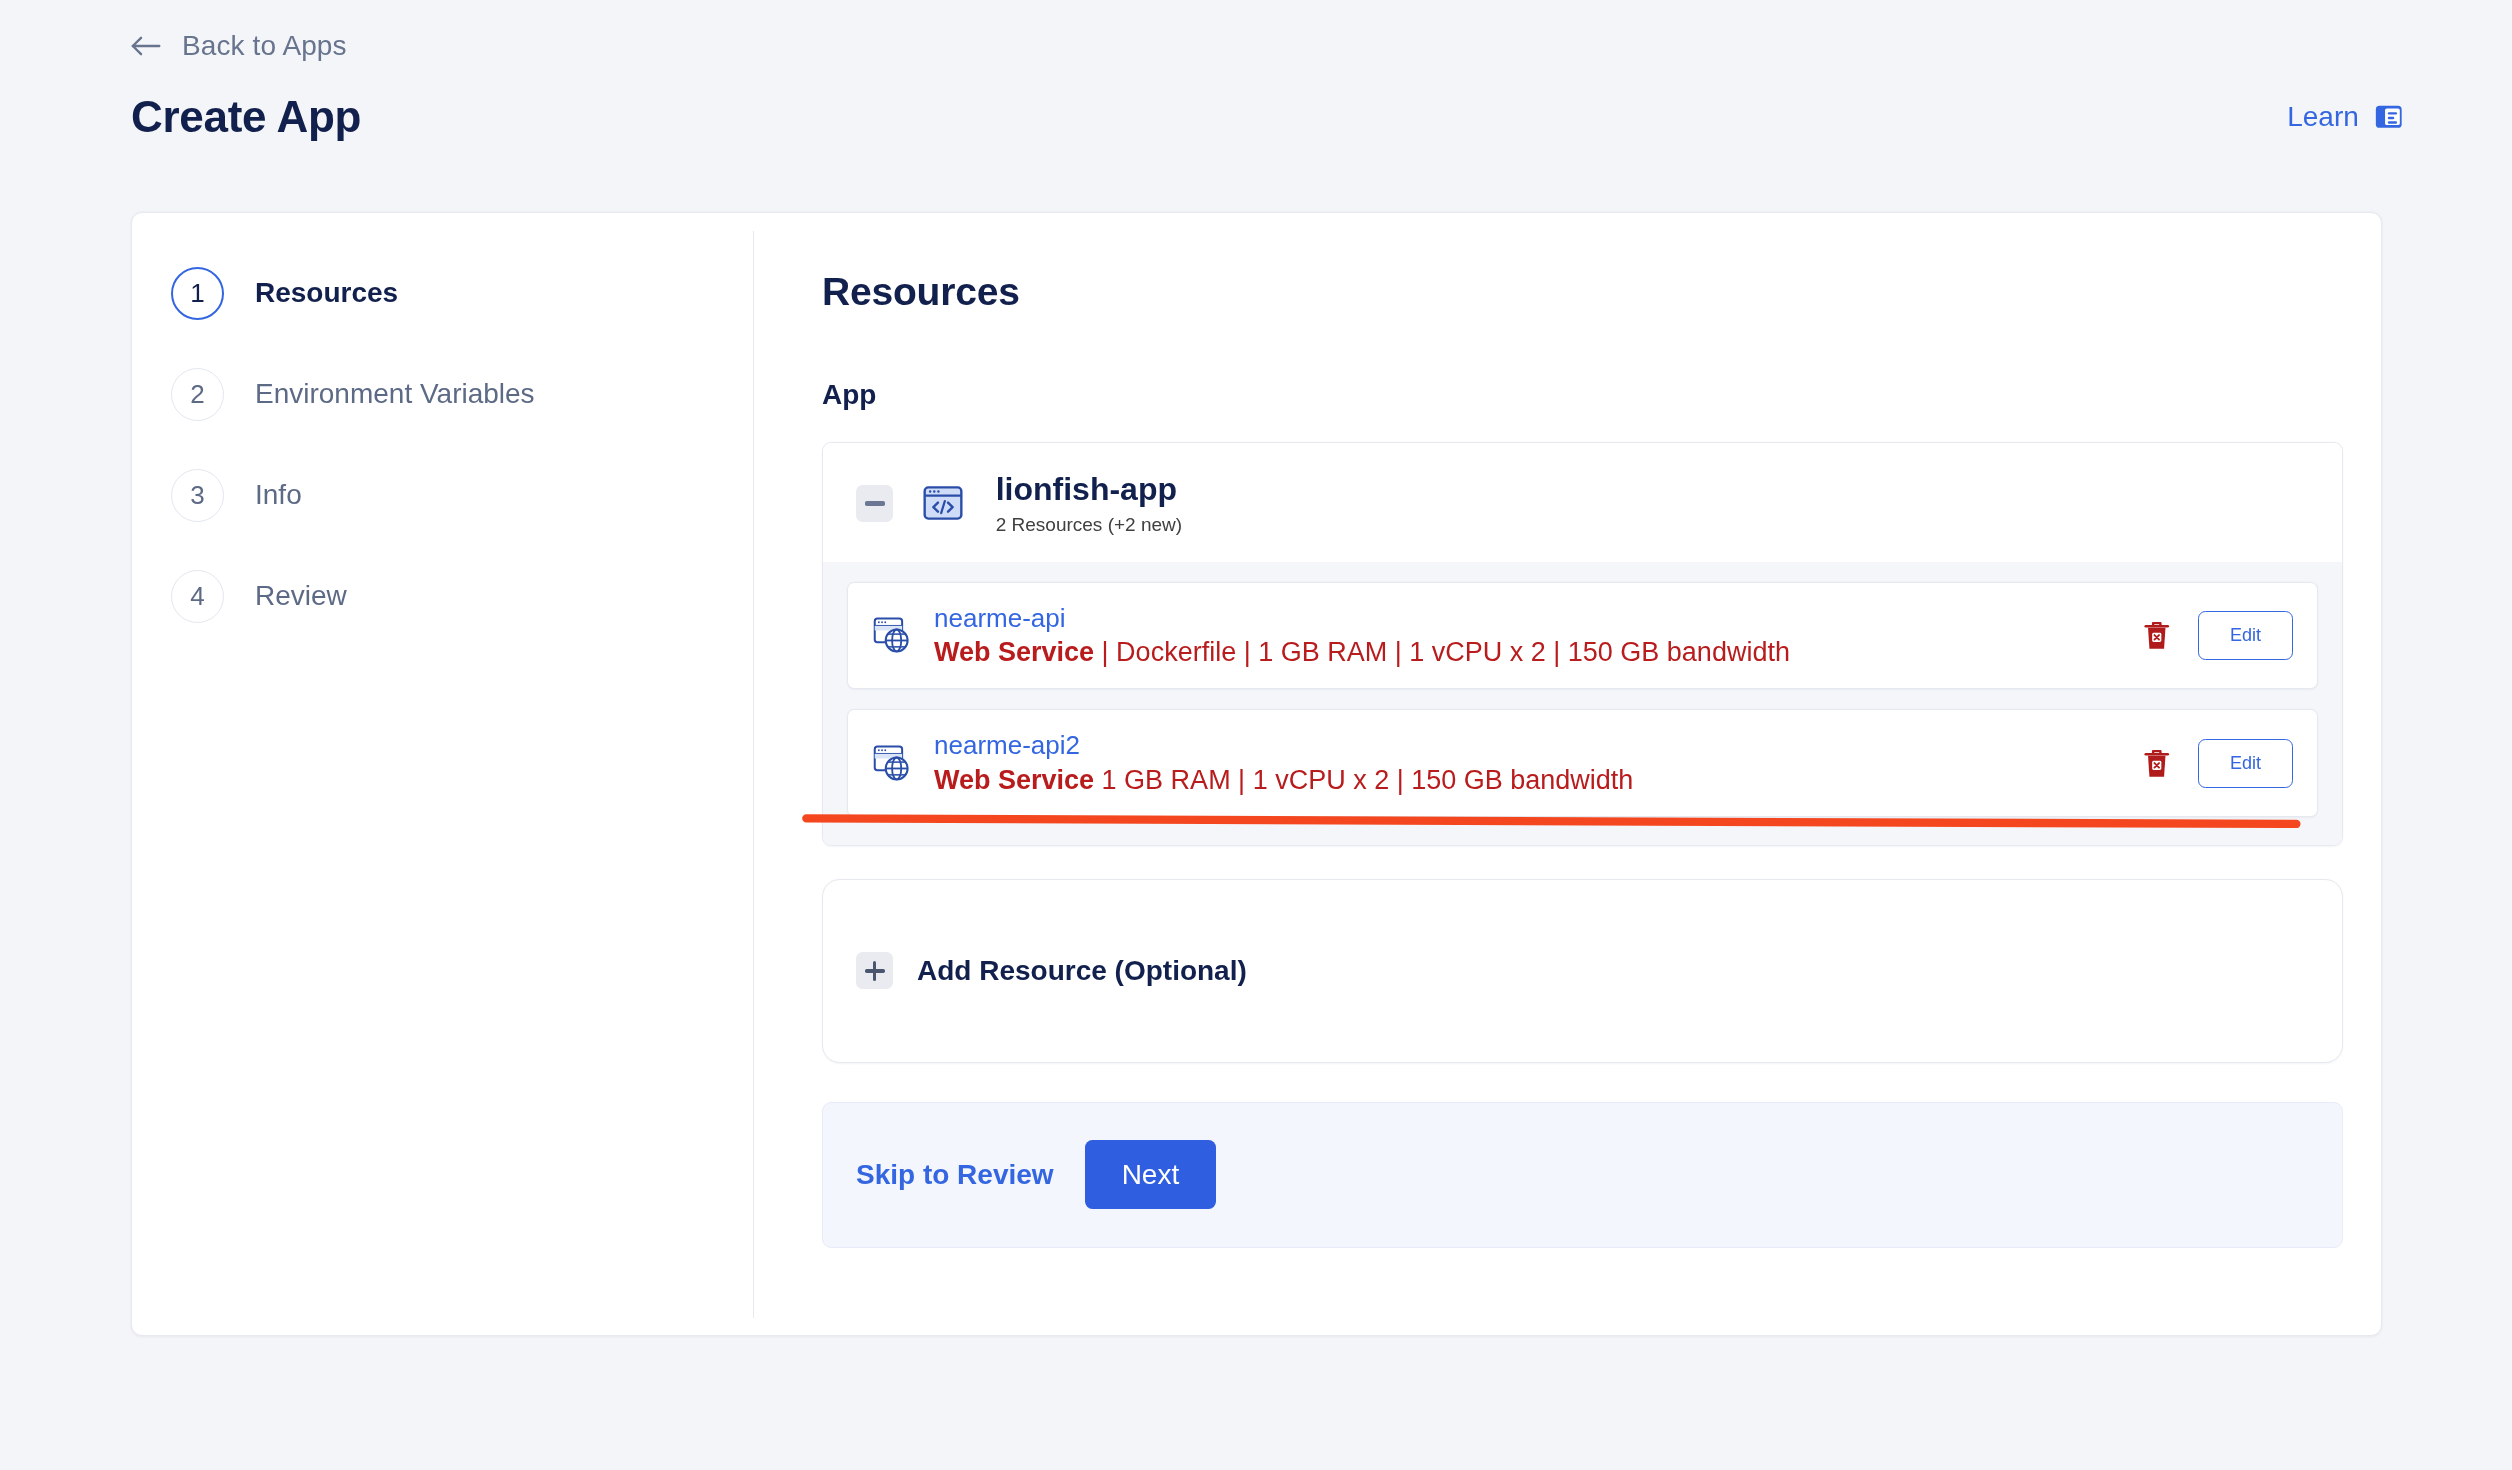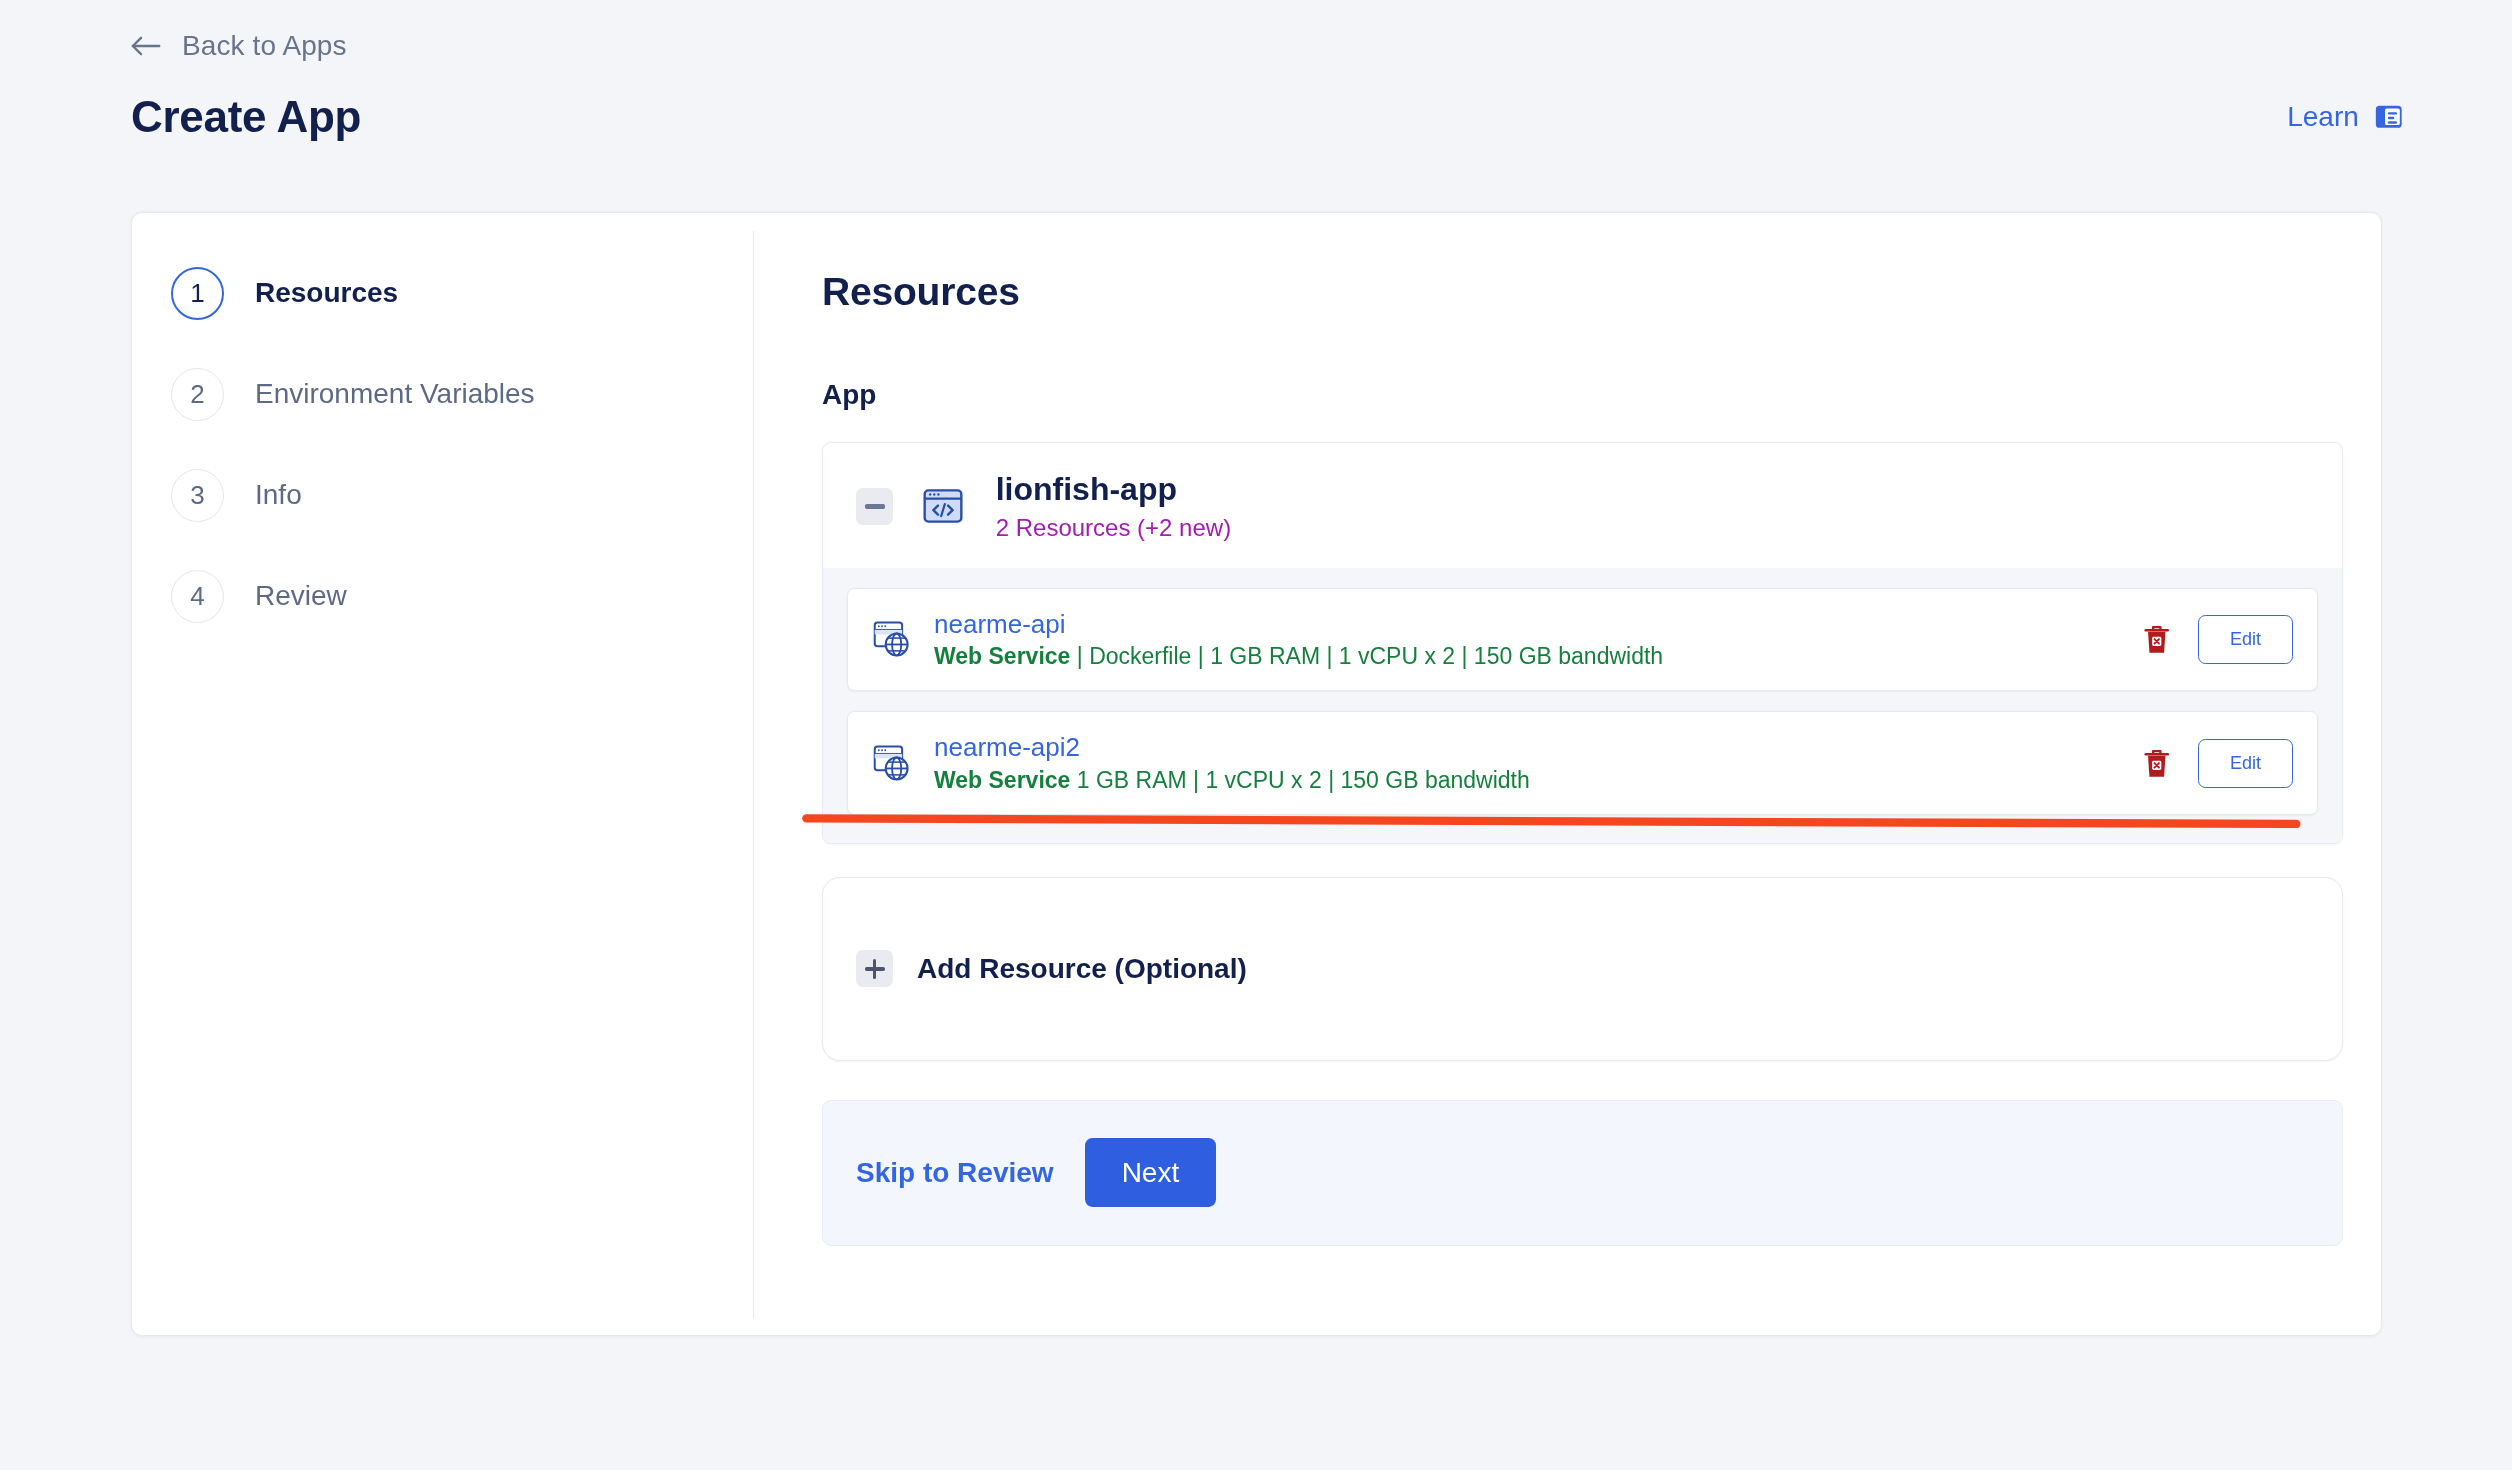--- a/index.html
+++ b/index.html
@@ -90,40 +90,40 @@
   }
   .app-head { display: flex; align-items: center; gap: 22px; padding: 28px 33px 26px 33px; background: #fff; }
   .collapse-btn {
     width: 37px; height: 37px; border-radius: 6.5px; background: #e9ebf0;
     display: flex; align-items: center; justify-content: center; cursor: pointer; flex: 0 0 auto;
   }
   .collapse-btn .bar { width: 20px; height: 4.6px; border-radius: 1.8px; background: #6b7793; }
   .app-icon { width: 44px; height: 44px; display: block; flex: 0 0 auto; margin-left: 5.5px; }
   .app-meta { display: flex; flex-direction: column; gap: 5.5px; margin-left: 9.2px; }
   .app-name { font-size: 32px; font-weight: bold; color: #12204d; }
-  .app-sub { font-size: 24px; color: #a21caf; }
+  .app-sub { font-size: 19px; color: #404040; }
 
   .app-body { background: #f4f6fa; padding: 20px 24px 28px 24px; }
 
   .resource-row {
     position: relative;
     display: flex; align-items: center;
     background: #ffffff;
     border: 0.9px solid #e5e8ef;
     border-radius: 7.4px;
     box-shadow: 0 0.9px 1.8px rgba(20,35,80,.05);
     padding: 20px 24px;
     margin-bottom: 20px;
     min-height: 88px;
   }
   .resource-row:last-child { margin-bottom: 0; }
   .res-icon { width: 42px; height: 42px; display: block; flex: 0 0 auto; }
   .res-meta { display: flex; flex-direction: column; gap: 3.7px; margin-left: 20px; flex: 1 1 auto; }
   .res-name { font-size: 26px; color: #3366e0; cursor: pointer; }
-  .res-desc { font-size: 23px; color: #15803d; }
+  .res-desc { font-size: 27px; color: #b91c1c; }
   .res-desc b { font-weight: bold; }
 
   .res-actions { display: flex; align-items: center; gap: 26px; flex: 0 0 auto; }
   .trash-btn { width: 29.5px; height: 33px; cursor: pointer; display: block; }
   .edit-btn {
     border: 1.8px solid #3366e0; color: #3366e0; background: #fff;
     border-radius: 7.4px; font-size: 18px;
     padding: 13px 31px; cursor: pointer;
     font-family: "Liberation Sans", sans-serif;
   }

